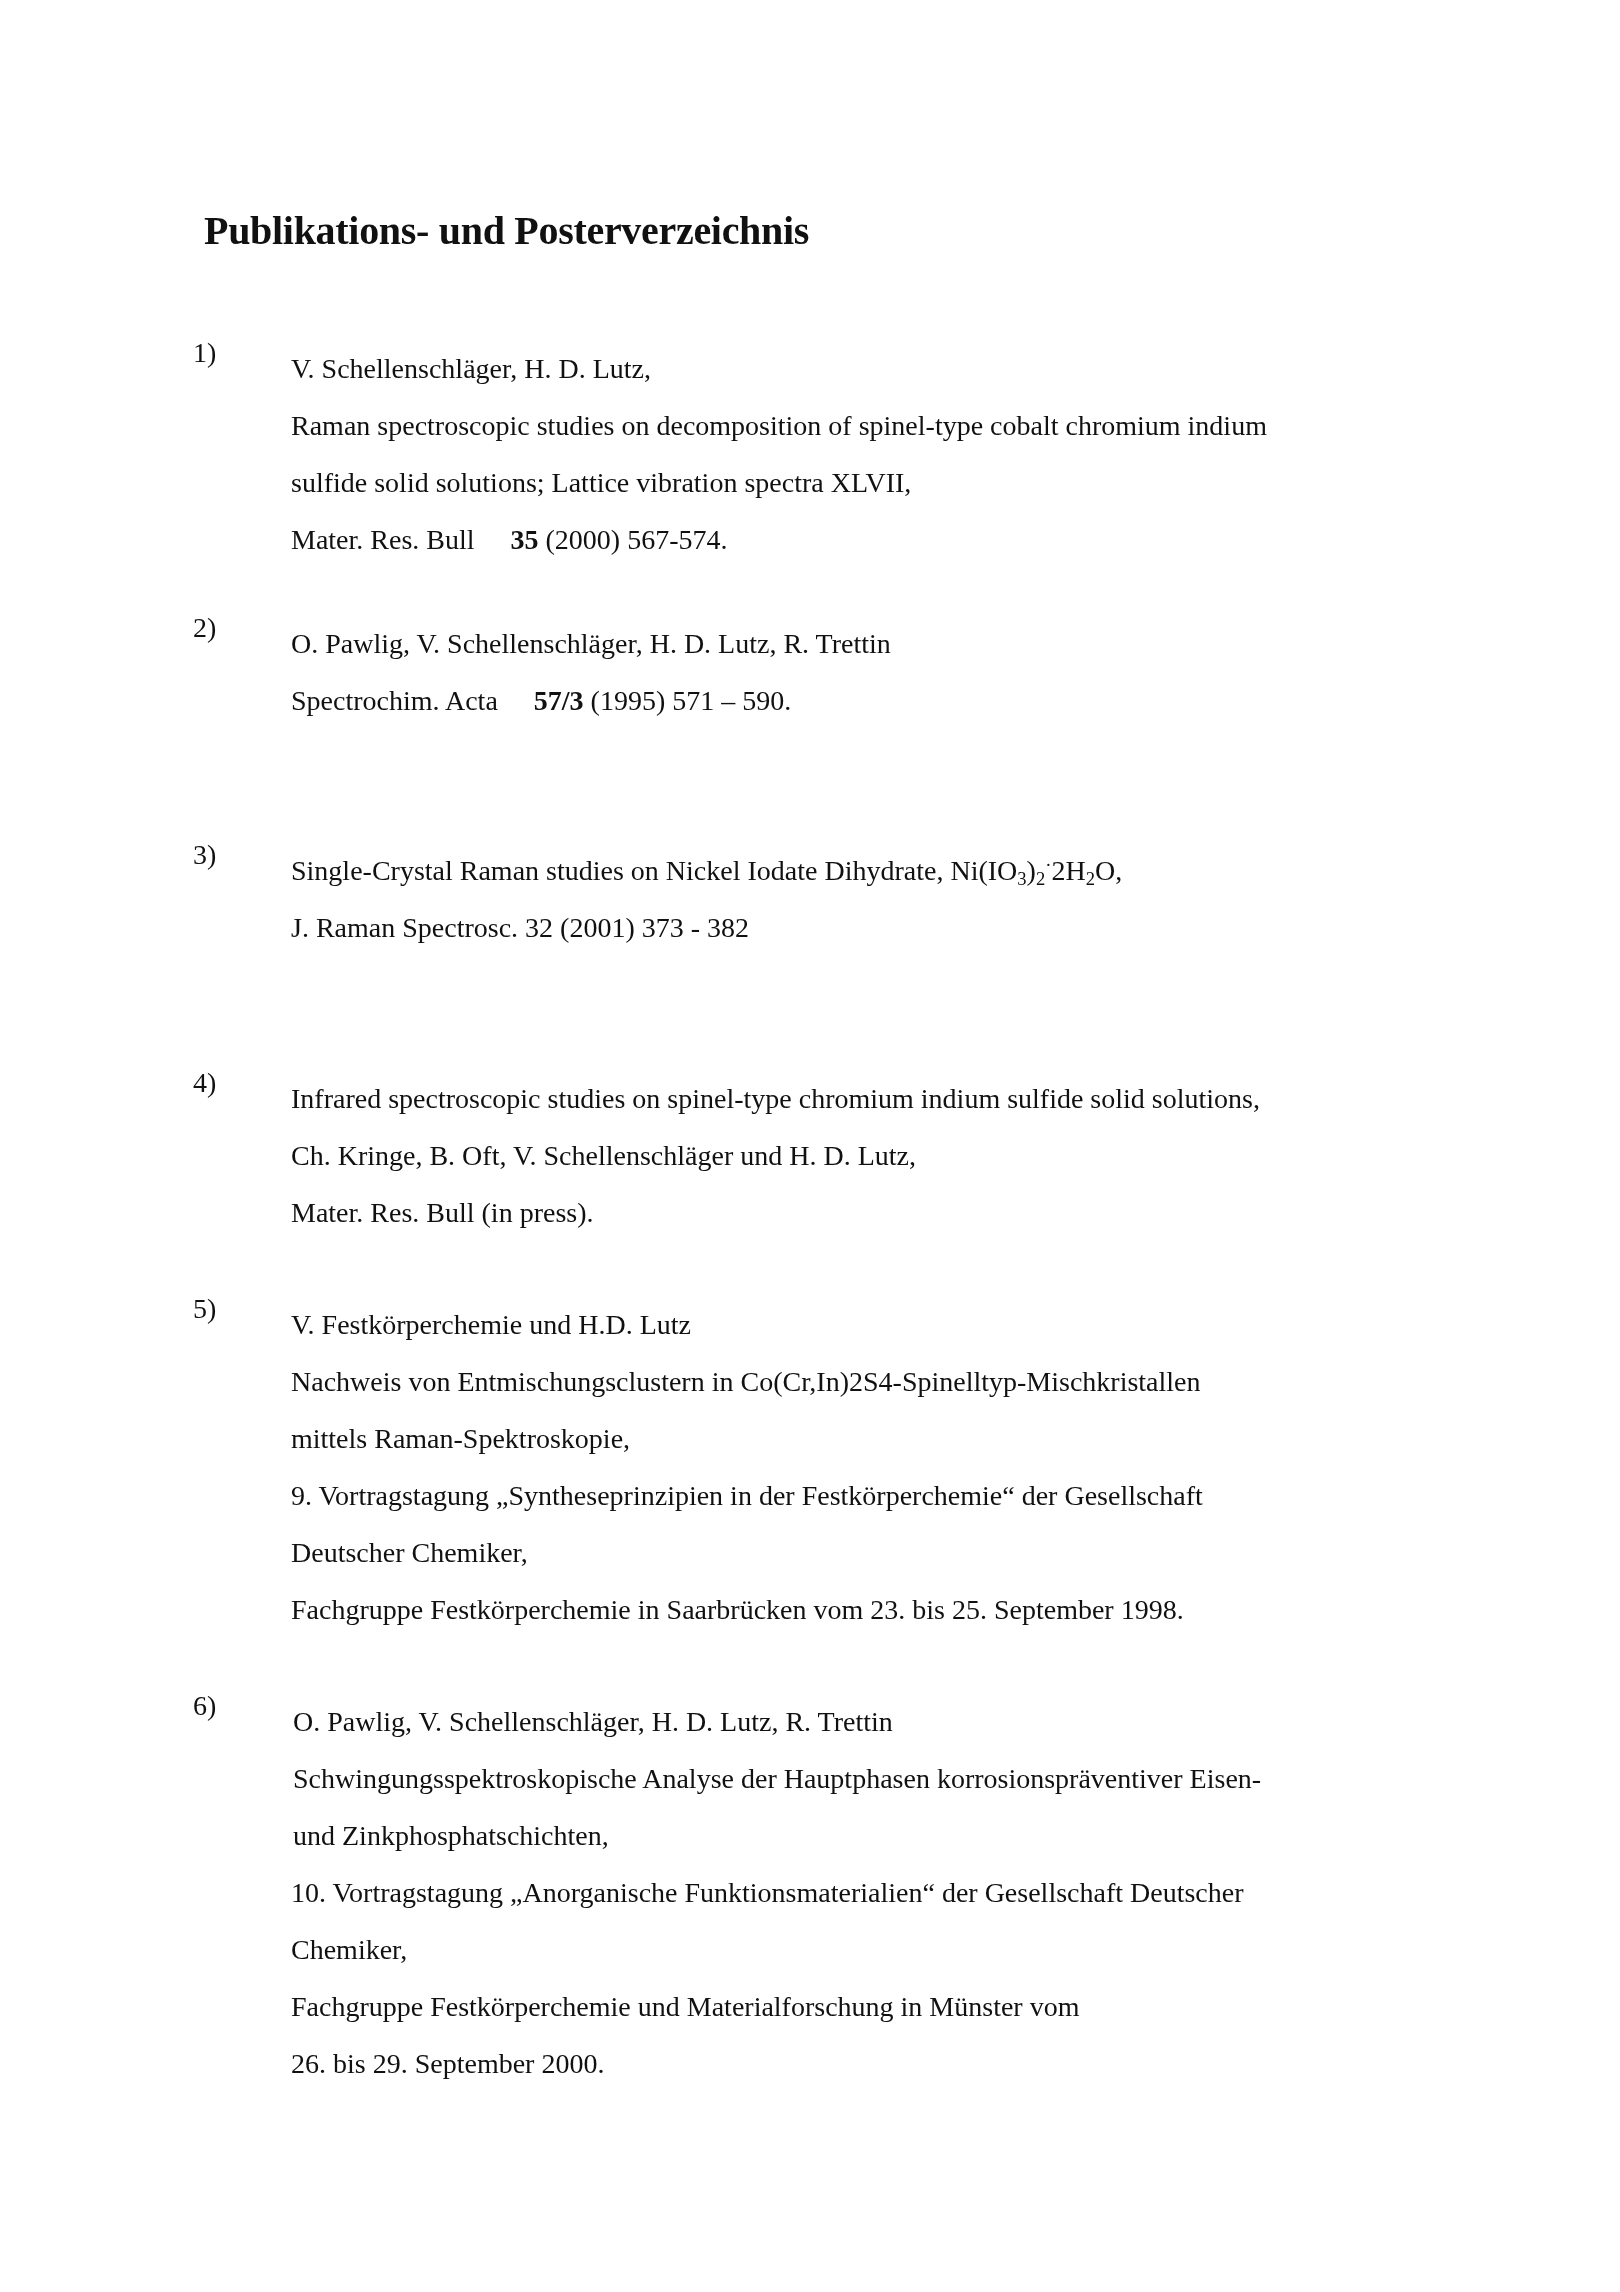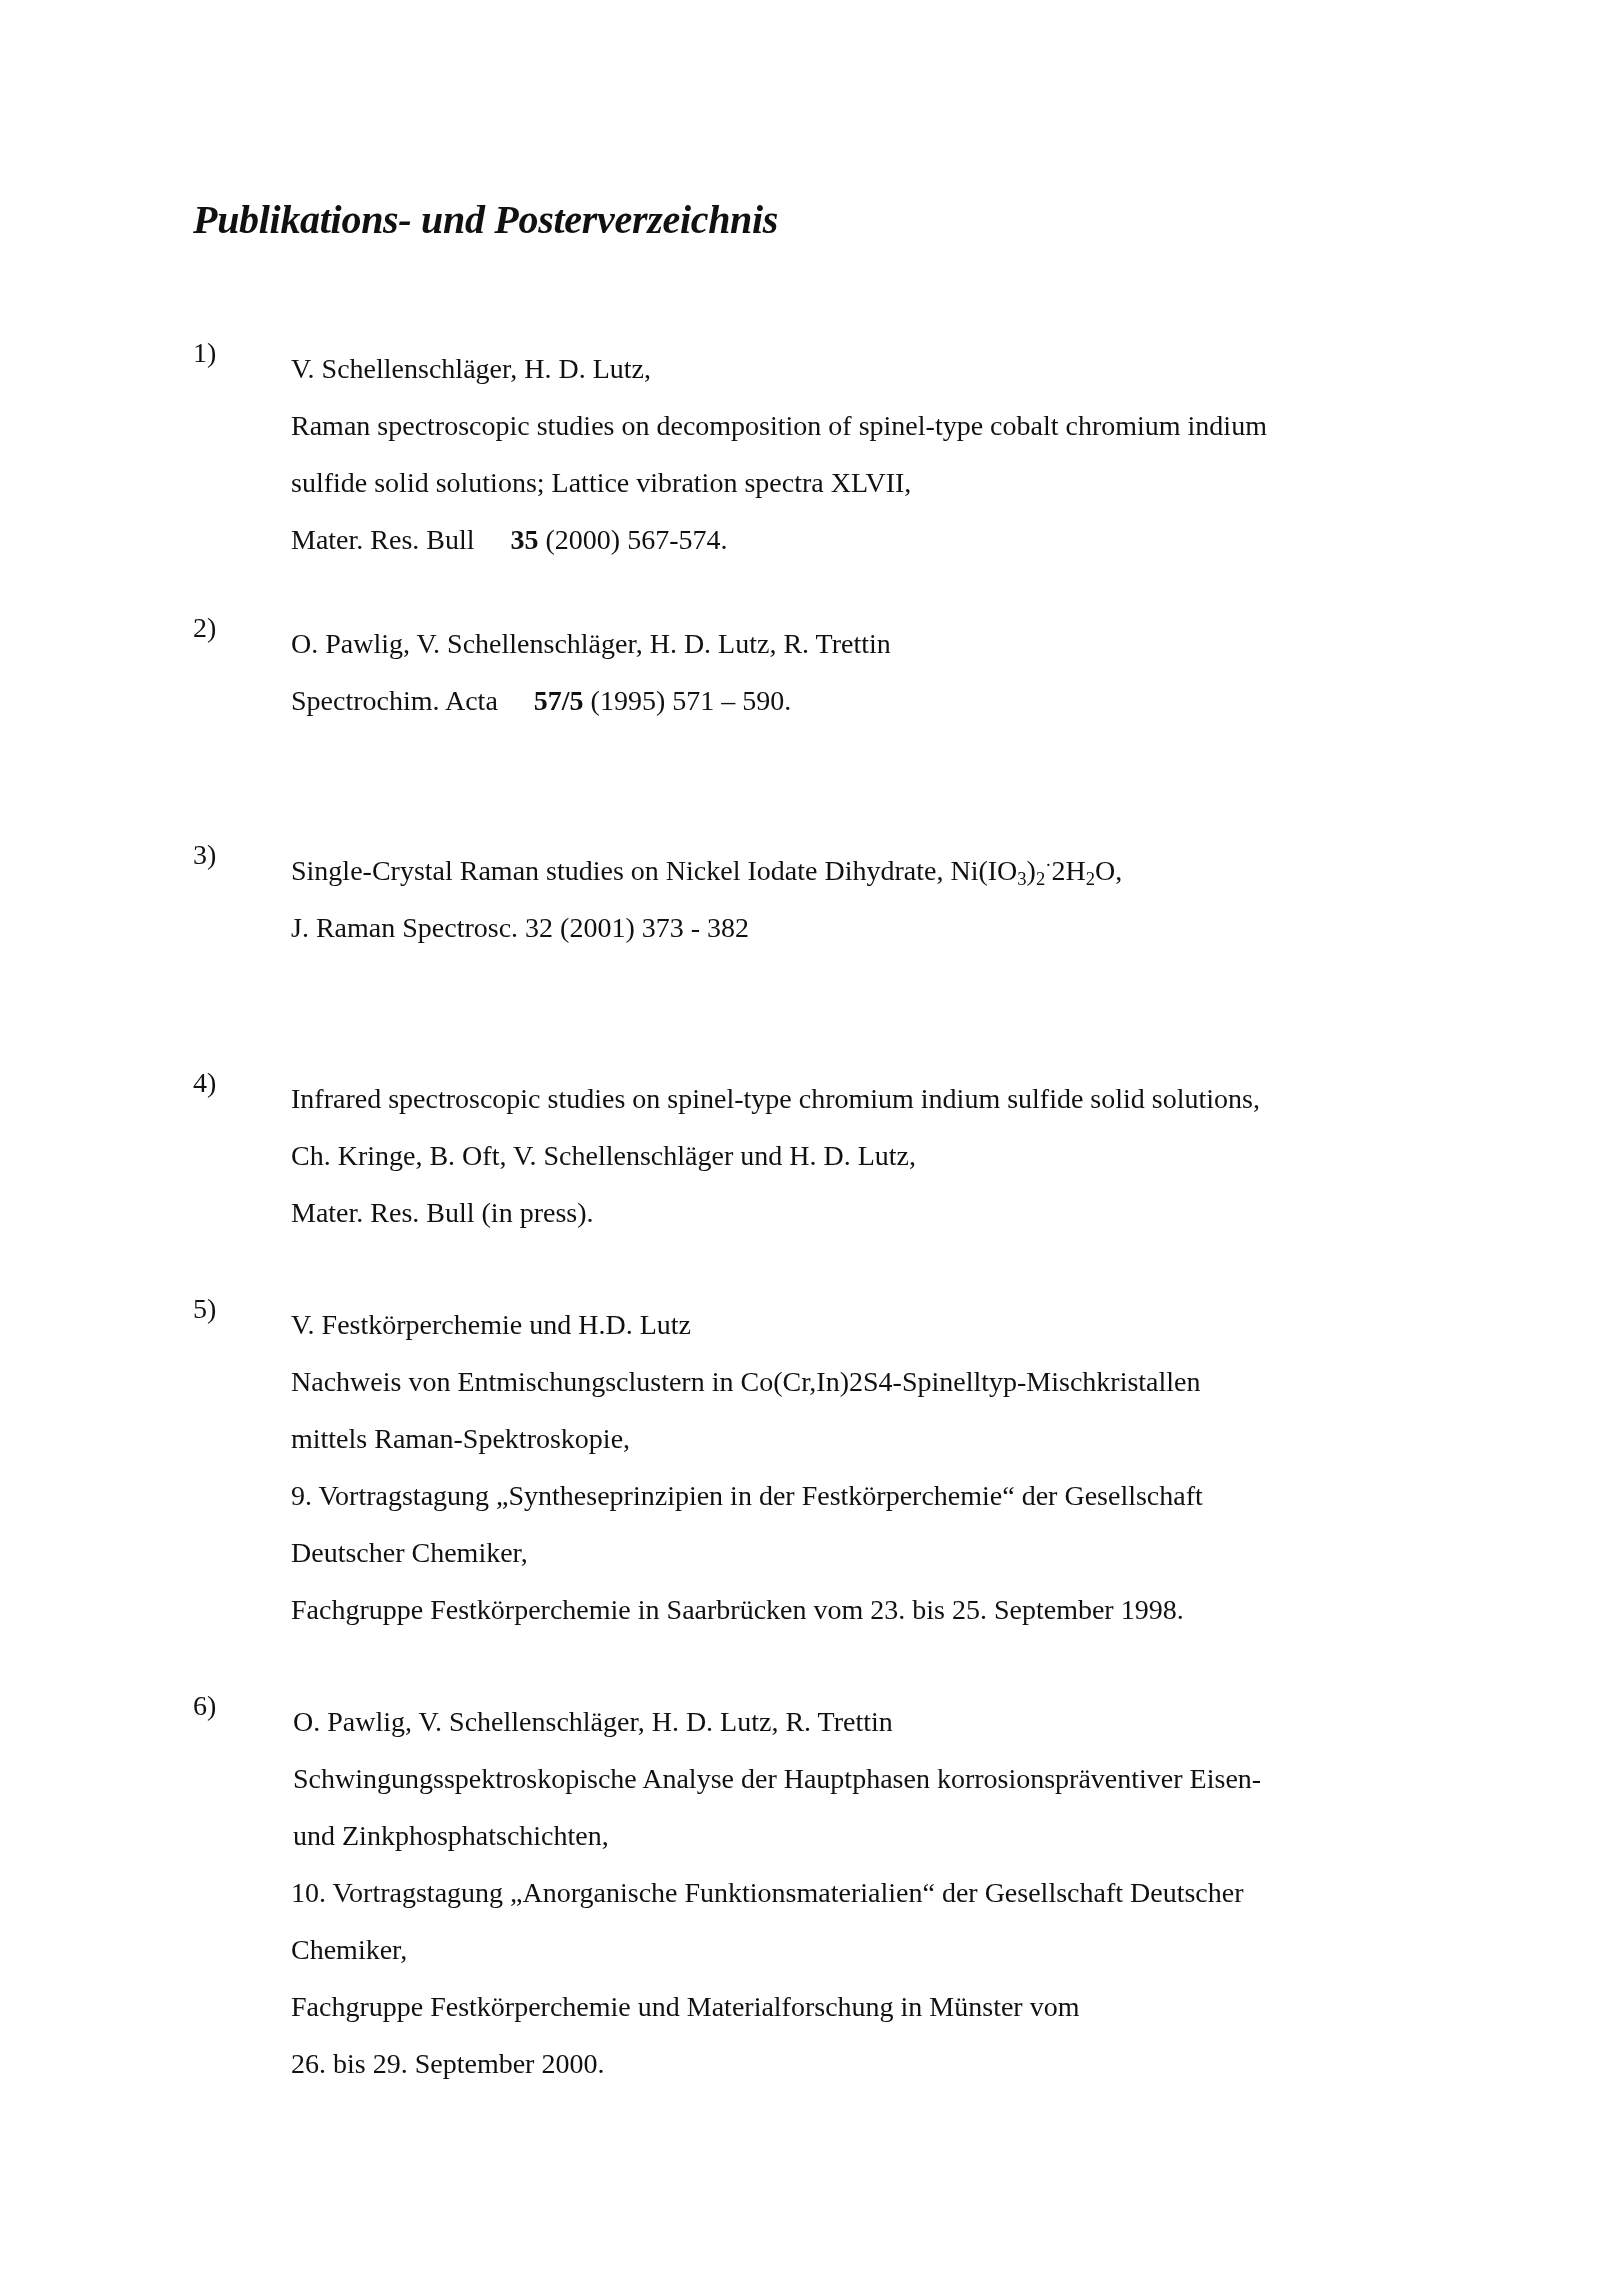--- a/index.html
+++ b/index.html
@@ -12,26 +12,25 @@
       height: 2293px;
       position: relative;
       font-family: "Liberation Serif", "DejaVu Serif", serif;
       color: #111111;
       overflow: hidden;
     }
     .page-title {
       position: absolute;
       left: 193px;
       top: 192px;
-      margin: 0;
+      margin: 11px;
       font-size: 40px;
       font-weight: bold;
       letter-spacing: -0.3px;
       line-height: 55px;
-      font-style: italic;
     }
     .entry {
       position: absolute;
       left: 0;
       width: 1620px;
     }
     .entry-number {
       position: absolute;
       left: 193px;
       top: 0;
@@ -67,21 +66,21 @@
     <div class="line">Raman spectroscopic studies on decomposition of spinel-type cobalt chromium indium</div>
     <div class="line">sulfide solid solutions; Lattice vibration spectra XLVII,</div>
     <div class="line"><span>Mater. Res. Bull </span><b>35</b><span> (2000) 567-574.</span></div>
   </div>
 </div>
 
 <div class="entry" style="top:599px;">
   <span class="entry-number">2)</span>
   <div class="entry-lines">
     <div class="line">O. Pawlig, V. Schellenschläger, H. D. Lutz, R. Trettin</div>
-    <div class="line"><span>Spectrochim. Acta </span><b>57/5</b><span> (1995) 571 – 590.</span></div>
+    <div class="line"><span>Spectrochim. Acta </span><b>57/3</b><span> (1995) 571 – 590.</span></div>
   </div>
 </div>
 
 <div class="entry" style="top:826px;">
   <span class="entry-number">3)</span>
   <div class="entry-lines">
     <div class="line"><span>Single-Crystal Raman studies on Nickel Iodate Dihydrate, Ni(IO</span><sub>3</sub><span>)</span><sub>2</sub><span class="dot">·</span><span>2H</span><sub>2</sub><span>O,</span></div>
     <div class="line">J. Raman Spectrosc. 32 (2001) 373 - 382</div>
   </div>
 </div>

